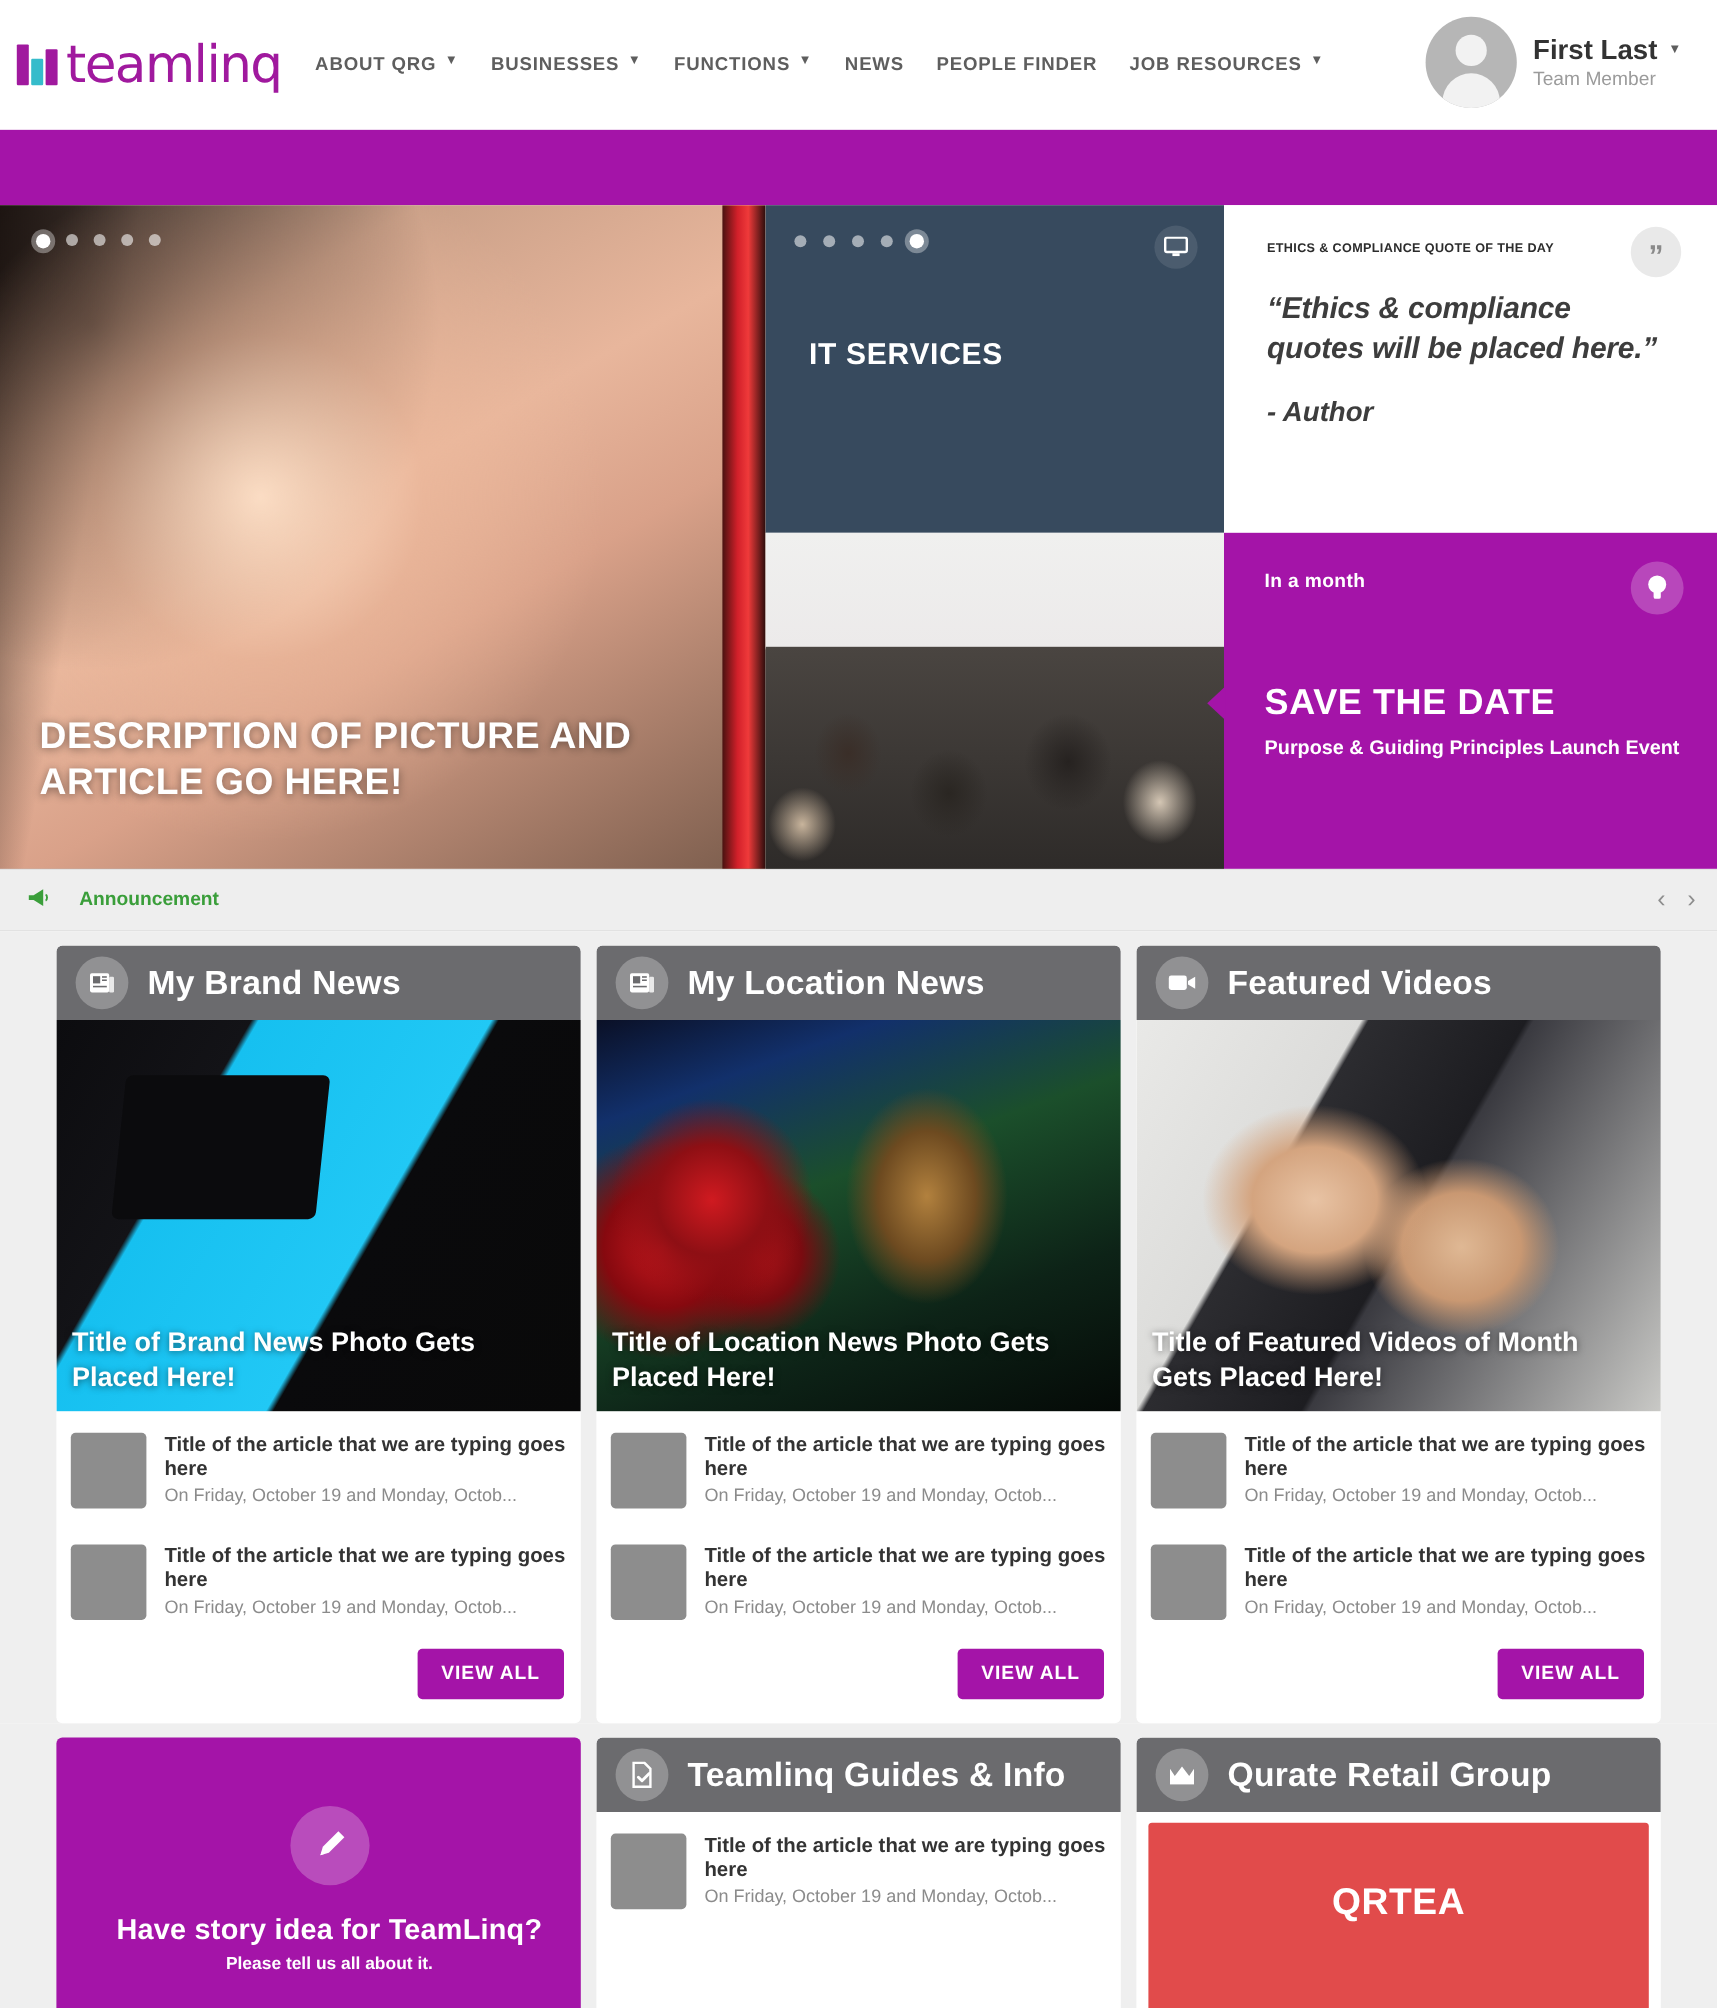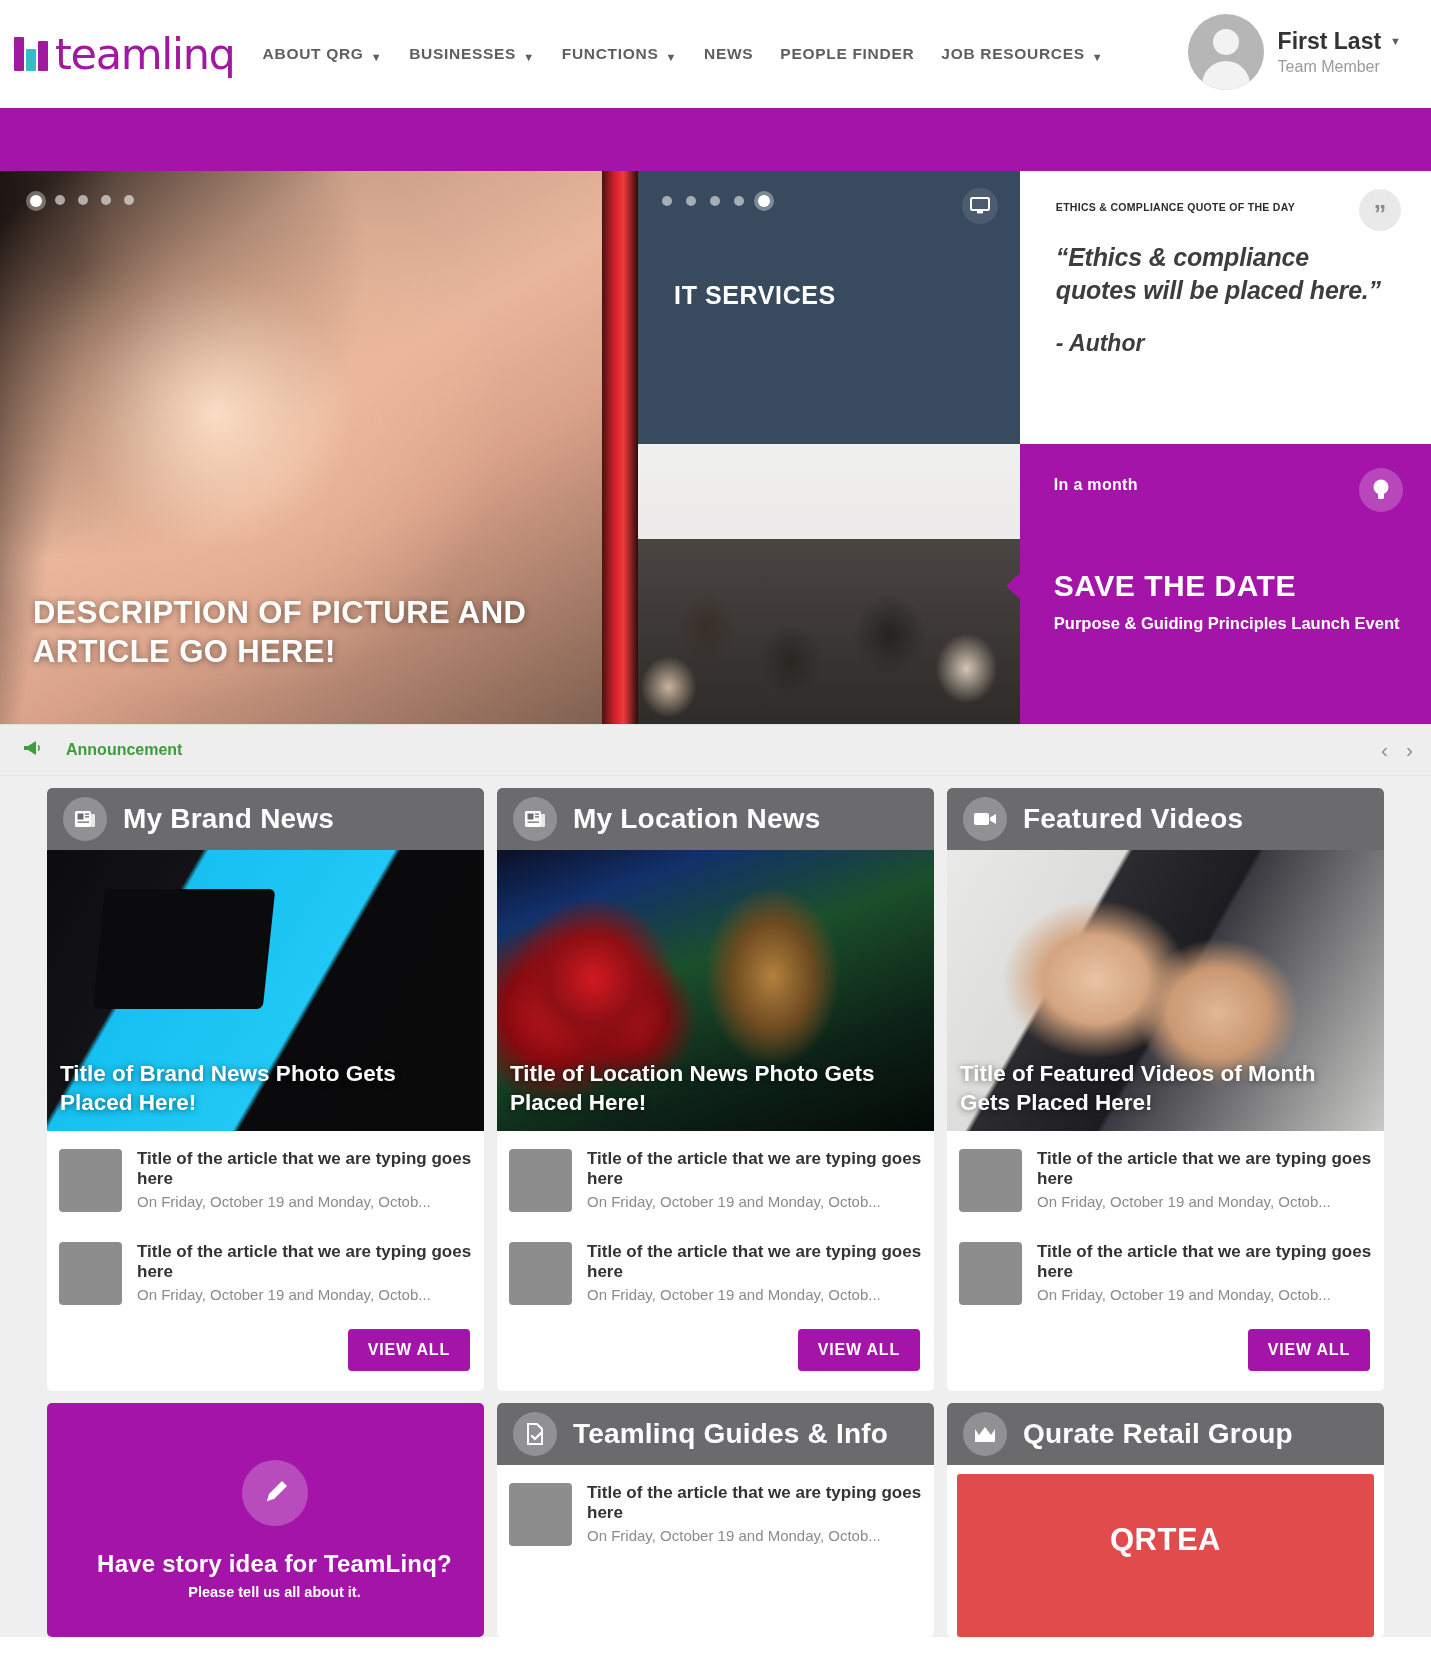--- a/index.html
+++ b/index.html
@@ -35,21 +35,21 @@
     font-family: "DejaVu Sans", sans-serif;
   }
   .main-nav {
     display: flex;
     align-items: center;
     gap: 27px;
     margin-left: 28px;
   }
   .nav-item {
     display: flex;
-    align-items: flex-end;
+    align-items: flex-start;
     gap: 7px;
     font-size: 15.5px;
     font-weight: bold;
     color: #5e5e5e;
     letter-spacing: 0.7px;
     cursor: pointer;
     white-space: nowrap;
   }
   .caret { font-size: 11px; color: #5e5e5e; line-height: 1; }
   .user-block {
@@ -220,21 +220,21 @@
   .card-head {
     background: #6b6b6e; height: 62px; display:flex; align-items:center;
     gap: 16px; padding: 0 16px; border-radius: 5px 5px 0 0;
   }
   .card-head-icon {
     width: 44px; height: 44px; border-radius: 50%;
     background: rgba(255,255,255,.26);
     display:flex; align-items:center; justify-content:center; flex:none;
   }
   .card-title { color:#fff; font-size: 28px; font-weight: bold; letter-spacing: .2px; }
-  .card-hero { height: 281px; position: relative; overflow: hidden; }
+  .card-hero { height: 326px; position: relative; overflow: hidden; }
   .card-hero-label {
     position:absolute; left: 13px; right: 13px; bottom: 14px;
     color:#fff; font-size: 22.5px; font-weight: bold; line-height: 1.3;
     text-shadow: 0 1px 6px rgba(0,0,0,.5);
   }
   .ch-brand { background: linear-gradient(120deg,#0c0c0f 0%,#131317 26%,#16c0f0 27%,#21c8f5 58%,#0a0a0c 59%,#090909 100%); }
   .ch-brand::after {
     content:""; position:absolute; left:12%; top:14%; width:170px; height:120px;
     background:#0b0b0d; border-radius:6px; transform: skewX(-6deg);
   }

